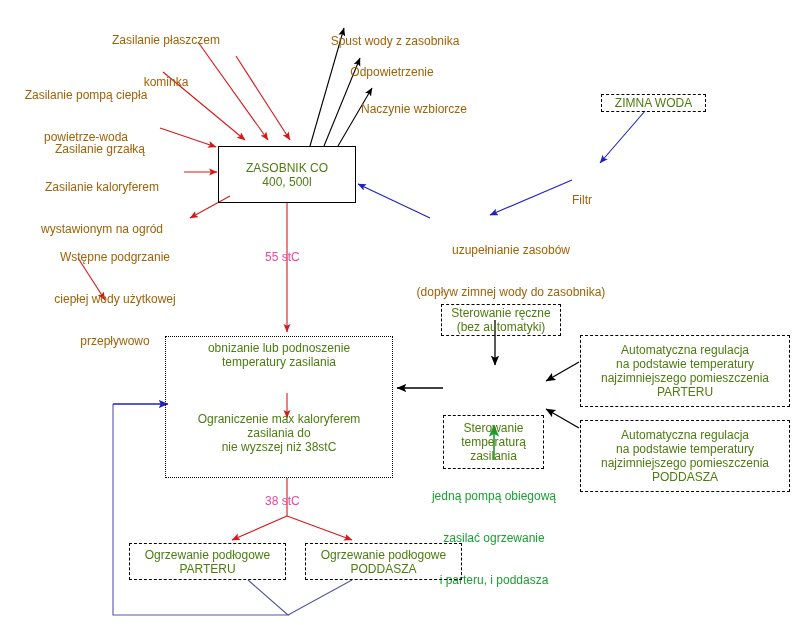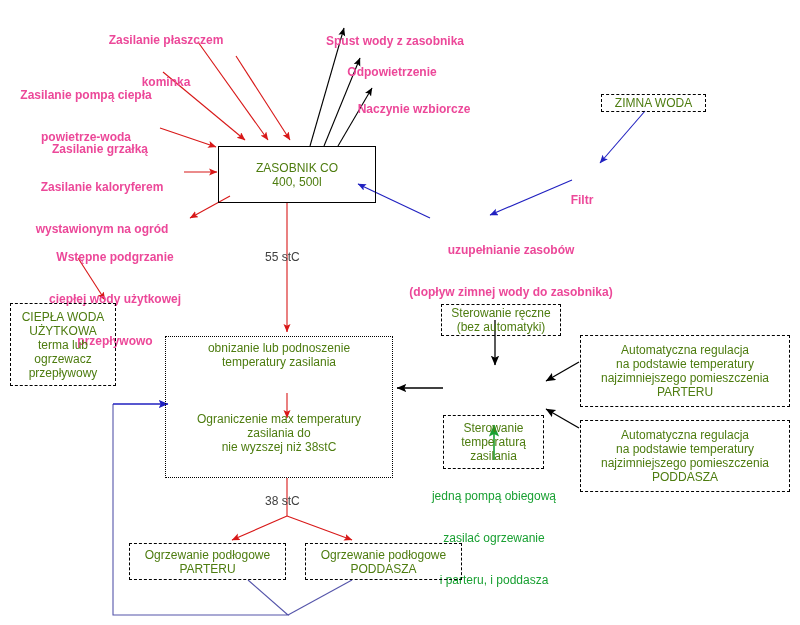--- a/index.html
+++ b/index.html
@@ -20,24 +20,23 @@
     left: 0;
     top: 0;
     width: 800px;
     height: 625px;
     pointer-events: none;
   }
   .lbl {
     position: absolute;
     font-size: 12px;
     line-height: 14px;
-    color: #ec4899;
+    color: #a16207;
     white-space: pre;
     text-align: center;
-    font-weight: bold;
   }
   .box {
     position: absolute;
     box-sizing: border-box;
     display: flex;
     flex-direction: column;
     align-items: center;
     justify-content: center;
     font-size: 12px;
     line-height: 14px;
@@ -54,21 +53,21 @@
   .box.dotted {
     border: 1px dotted #000000;
   }
   .box.topaligned {
     justify-content: flex-start;
   }
   .temp-lbl {
     position: absolute;
     font-size: 12px;
     line-height: 14px;
-    color: #404040;
+    color: #ec4899;
     white-space: pre;
   }
   .green-note {
     position: absolute;
     font-size: 12px;
     line-height: 14px;
     color: #19a032;
     white-space: pre;
     text-align: center;
   }
@@ -205,59 +204,52 @@
   <div class="lbl" style="left:312px; top:6px; width:166px;">
     <span class="inner-text">Spust wody z zasobnika</span>
   </div>
   <div class="lbl" style="left:330px; top:37px; width:124px;">
     <span class="inner-text">Odpowietrzenie</span>
   </div>
   <div class="lbl" style="left:344px; top:74px; width:140px;">
     <span class="inner-text">Naczynie wzbiorcze</span>
   </div>
 
-  <div class="box solid" style="left:218px; top:146px; width:158px; height:57px;">
+  <div class="box solid" style="left:218px; top:146px; width:138px; height:57px;">
     <span class="inner-text">ZASOBNIK CO</span>
     <span class="inner-text">400, 500l</span>
   </div>
 
   <div class="lbl" style="left:40px; top:222px; width:150px;">
     <span class="inner-text">Wstępne podgrzanie</span>
     <span class="inner-text">ciepłej wody użytkowej</span>
     <span class="inner-text">przepływowo</span>
   </div>
 
-  <div class="box dashed" style="left:10px; top:303px; width:106px; height:83px;">
-    <span class="inner-text">CIEPŁA WODA</span>
-    <span class="inner-text">UŻYTKOWA</span>
-    <span class="inner-text">terma lub</span>
-    <span class="inner-text">ogrzewacz</span>
-    <span class="inner-text">przepływowy</span>
-  </div>
 
   <div class="box dashed" style="left:601px; top:94px; width:105px; height:18px;">
     <span class="inner-text">ZIMNA WODA</span>
   </div>
 
   <div class="lbl" style="left:560px; top:165px; width:44px;">
     <span class="inner-text">Filtr</span>
   </div>
 
   <div class="lbl" style="left:396px; top:215px; width:230px;">
     <span class="inner-text">uzupełnianie zasobów</span>
     <span class="inner-text">(dopływ zimnej wody do zasobnika)</span>
   </div>
 
   <div class="temp-lbl" style="left:265px; top:250px;">55 stC</div>
 
   <div class="box dotted topaligned" style="left:165px; top:336px; width:228px; height:142px; padding-top:4px;">
     <span class="inner-text">obnizanie lub podnoszenie</span>
     <span class="inner-text">temperatury zasilania</span>
     <span class="inner-text" style="height:43px;"></span>
-    <span class="inner-text">Ograniczenie max temperatury</span>
+    <span class="inner-text">Ograniczenie max kaloryferem</span>
     <span class="inner-text">zasilania do</span>
     <span class="inner-text">nie wyzszej niż 38stC</span>
   </div>
 
   <div class="temp-lbl" style="left:265px; top:494px;">38 stC</div>
 
   <div class="box dashed" style="left:441px; top:304px; width:120px; height:32px;">
     <span class="inner-text">Sterowanie ręczne</span>
     <span class="inner-text">(bez automatyki)</span>
   </div>

